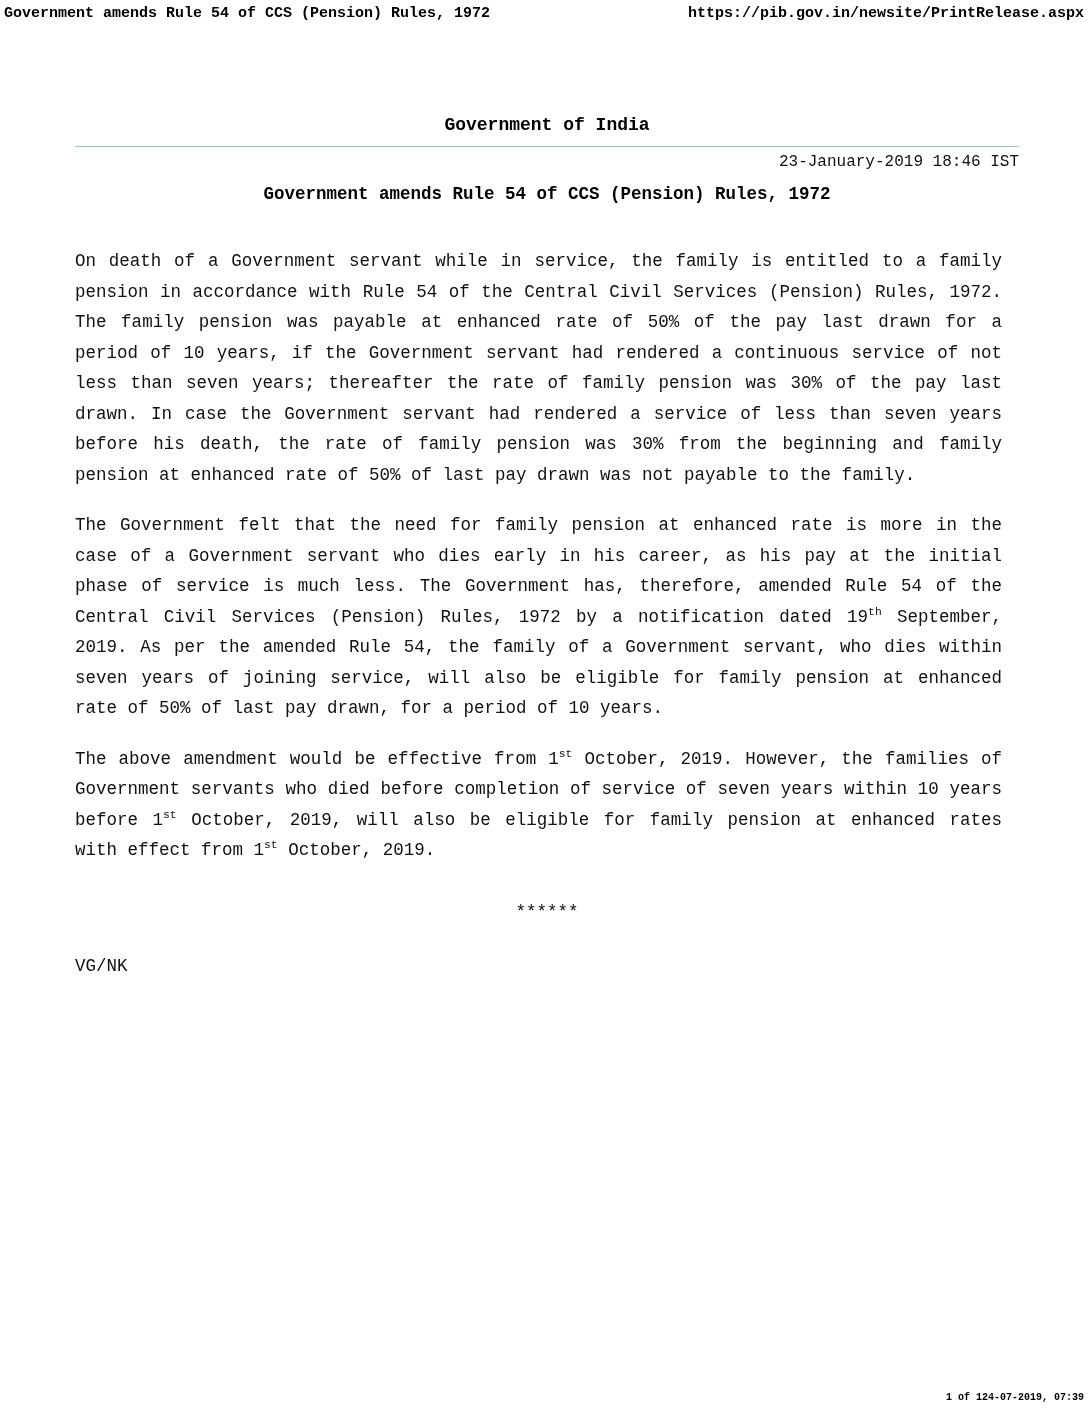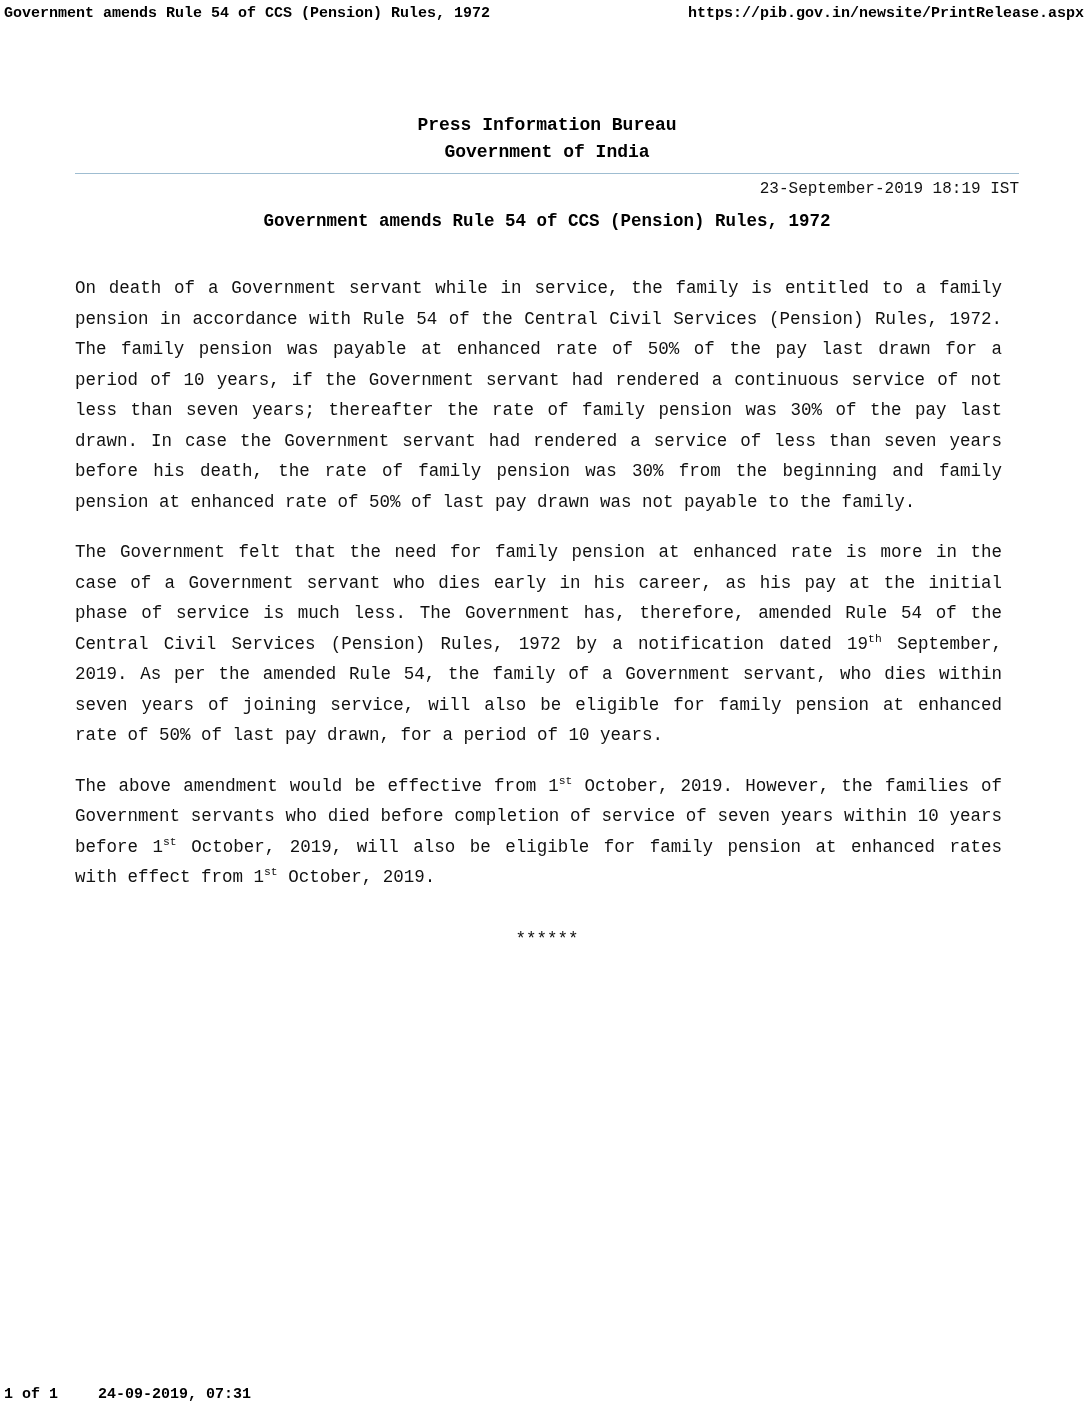--- a/index.html
+++ b/index.html
@@ -25,25 +25,24 @@
     font-size: 15px;
     font-weight: bold;
     color: #000000;
   }
   .print-footer {
     position: absolute;
     bottom: 5px;
     left: 4px;
     right: 4px;
     display: flex;
-    justify-content: flex-start;
-    font-size: 15px;
+    justify-content: flex-end;
+    font-size: 10px;
     font-weight: bold;
     color: #000000;
-    gap: 40px;
   }
 
   
   .content {
     position: absolute;
     top: 0;
     left: 75px;
     width: 944px;
   }
 
@@ -113,38 +112,38 @@
 <body>
 
 <header class="print-header">
   <span>Government amends Rule 54 of CCS (Pension) Rules, 1972</span>
   <span>https://pib.gov.in/newsite/PrintRelease.aspx</span>
 </header>
 
 <main class="content">
 
   <div class="masthead">
-    <div>Press Information Bureau</div>
     <div>Government of India</div>
   </div>
 
   <div class="divider" style="background: rgb(159, 189, 209);"></div>
 
-  <div class="timestamp">23-September-2019 18:19 IST</div>
+  <div class="timestamp">23-January-2019 18:46 IST</div>
 
   <h1 class="release-title">Government amends Rule 54 of CCS (Pension) Rules, 1972</h1>
 
   <p class="para para-first">On death of a Government servant while in service, the family is entitled to a family pension in accordance with Rule 54 of the Central Civil Services (Pension) Rules, 1972. The family pension was payable at enhanced rate of 50% of the pay last drawn for a period of 10 years, if the Government servant had rendered a continuous service of not less than seven years; thereafter the rate of family pension was 30% of the pay last drawn. In case the Government servant had rendered a service of less than seven years before his death, the rate of family pension was 30% from the beginning and family pension at enhanced rate of 50% of last pay drawn was not payable to the family.</p>
 
   <p class="para"><span>The Government felt that the need for family pension at enhanced rate is more in the case of a Government servant who dies early in his career, as his pay at the initial phase of service is much less. The Government has, therefore, amended Rule 54 of the Central Civil Services (Pension) Rules, 1972 by a notification dated 19</span><sup>th</sup><span> September, 2019. As per the amended Rule 54, the family of a Government servant, who dies within seven years of joining service, will also be eligible for family pension at enhanced rate of 50% of last pay drawn, for a period of 10 years.</span></p>
 
   <p class="para"><span>The above amendment would be effective from 1</span><sup>st</sup><span> October, 2019. However, the families of Government servants who died before completion of service of seven years within 10 years before 1</span><sup>st</sup><span> October, 2019, will also be eligible for family pension at enhanced rates with effect from 1</span><sup>st</sup><span> October, 2019.</span></p>
 
 
   <p class="stars">******</p>
 
+  <p class="signoff">VG/NK</p>
 
 </main>
 
 <footer class="print-footer">
   <span>1 of 1</span>
-  <span>24-09-2019, 07:31</span>
+  <span>24-07-2019, 07:39</span>
 </footer>
 
 </body></html>

